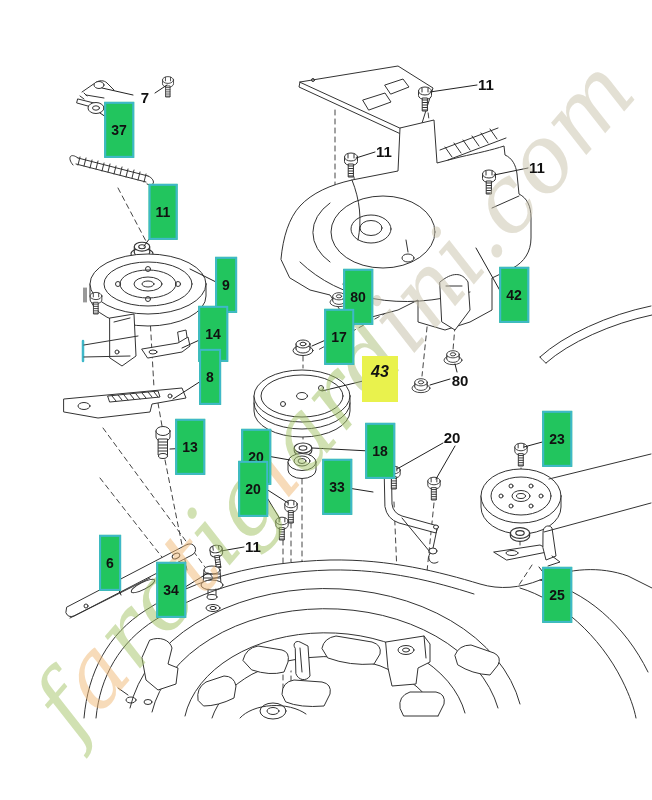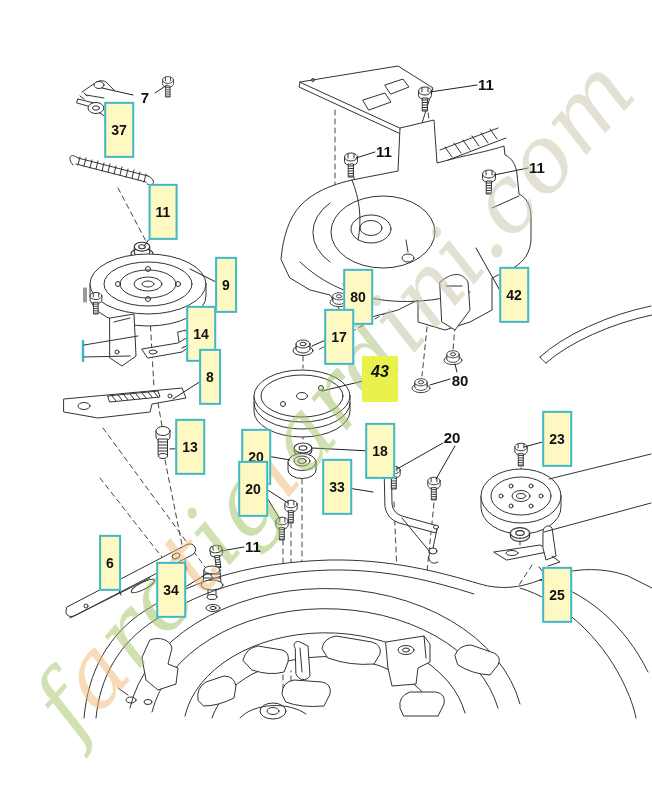--- a/index.html
+++ b/index.html
@@ -1,21 +1,21 @@
 <!DOCTYPE html>
 <html><head>
 <meta charset="utf-8">
 <style>
   html,body{margin:0;padding:0;background:#fff;}
   .stage{position:relative;width:652px;height:800px;background:#fff;overflow:hidden;
          font-family:"Liberation Sans",sans-serif;}
   .stage svg{position:absolute;left:0;top:0;}
   .co{position:absolute;transform:translate(-50%,-50%);color:#111;white-space:nowrap;
       font-family:"Liberation Sans",sans-serif;z-index:5;}
-  .boxed{border:2px solid #3fb8c9;background:#fef9c3;padding:16px 5px;font-size:14px;
+  .boxed{border:2px solid #3fb8c9;background:#22c55e;padding:16px 5px;font-size:14px;
          font-weight:700;line-height:1.45;}
   .plain{font-size:15px;font-weight:700;}
   .hl{width:36px;height:46px;background:#e9f24d;font-size:16px;font-weight:700;
       font-style:italic;display:flex;align-items:flex-start;justify-content:flex-start;
       padding:7px 0 0 9px;box-sizing:border-box;}
 </style>
 </head>
 <body>
 
 <div class="stage">
@@ -326,21 +326,21 @@
 
   <g opacity="0.5" transform="translate(76,742) rotate(-49)" stroke="none" font-family="DejaVu Serif, serif" font-style="italic" font-size="92" letter-spacing="1">
     <text x="0" y="0"><tspan fill="#a4c468">f</tspan><tspan fill="#f0b875">a</tspan><tspan fill="#a4c468">r</tspan><tspan fill="#9fc060">e</tspan><tspan fill="#f0b875">t</tspan><tspan fill="#a4c468">i</tspan><tspan fill="#9fc060">g</tspan><tspan fill="#f0b875">i</tspan><tspan fill="#a4c468">a</tspan><tspan fill="#9fc060">r</tspan><tspan fill="#aabf77">d</tspan><tspan fill="#c3bda4">i</tspan><tspan fill="#c9c2ab">n</tspan><tspan fill="#c9c2ab">i</tspan><tspan fill="#c9c2ab">.</tspan><tspan fill="#c9c2ab">c</tspan><tspan fill="#c9c2ab">o</tspan><tspan fill="#c9c2ab">m</tspan></text>
   </g>
 </svg>
 
 <div class="co plain" style="left:145px;top:97px">7</div>
 <div class="co boxed" style="left:119px;top:130px">37</div>
 <div class="co boxed" style="left:163px;top:212px">11</div>
 <div class="co boxed" style="left:226px;top:285px">9</div>
-<div class="co boxed" style="left:201px;top:334px">14</div>
+<div class="co boxed" style="left:213px;top:334px">14</div>
 <div class="co boxed" style="left:210px;top:377px">8</div>
 <div class="co boxed" style="left:190px;top:447px">13</div>
 <div class="co plain" style="left:486px;top:84px">11</div>
 <div class="co plain" style="left:384px;top:151px">11</div>
 <div class="co plain" style="left:537px;top:167px">11</div>
 <div class="co boxed" style="left:358px;top:297px">80</div>
 <div class="co boxed" style="left:514px;top:295px">42</div>
 <div class="co boxed" style="left:339px;top:337px">17</div>
 <div class="co hl" style="left:380px;top:379px">43</div>
 <div class="co plain" style="left:460px;top:380px">80</div>

